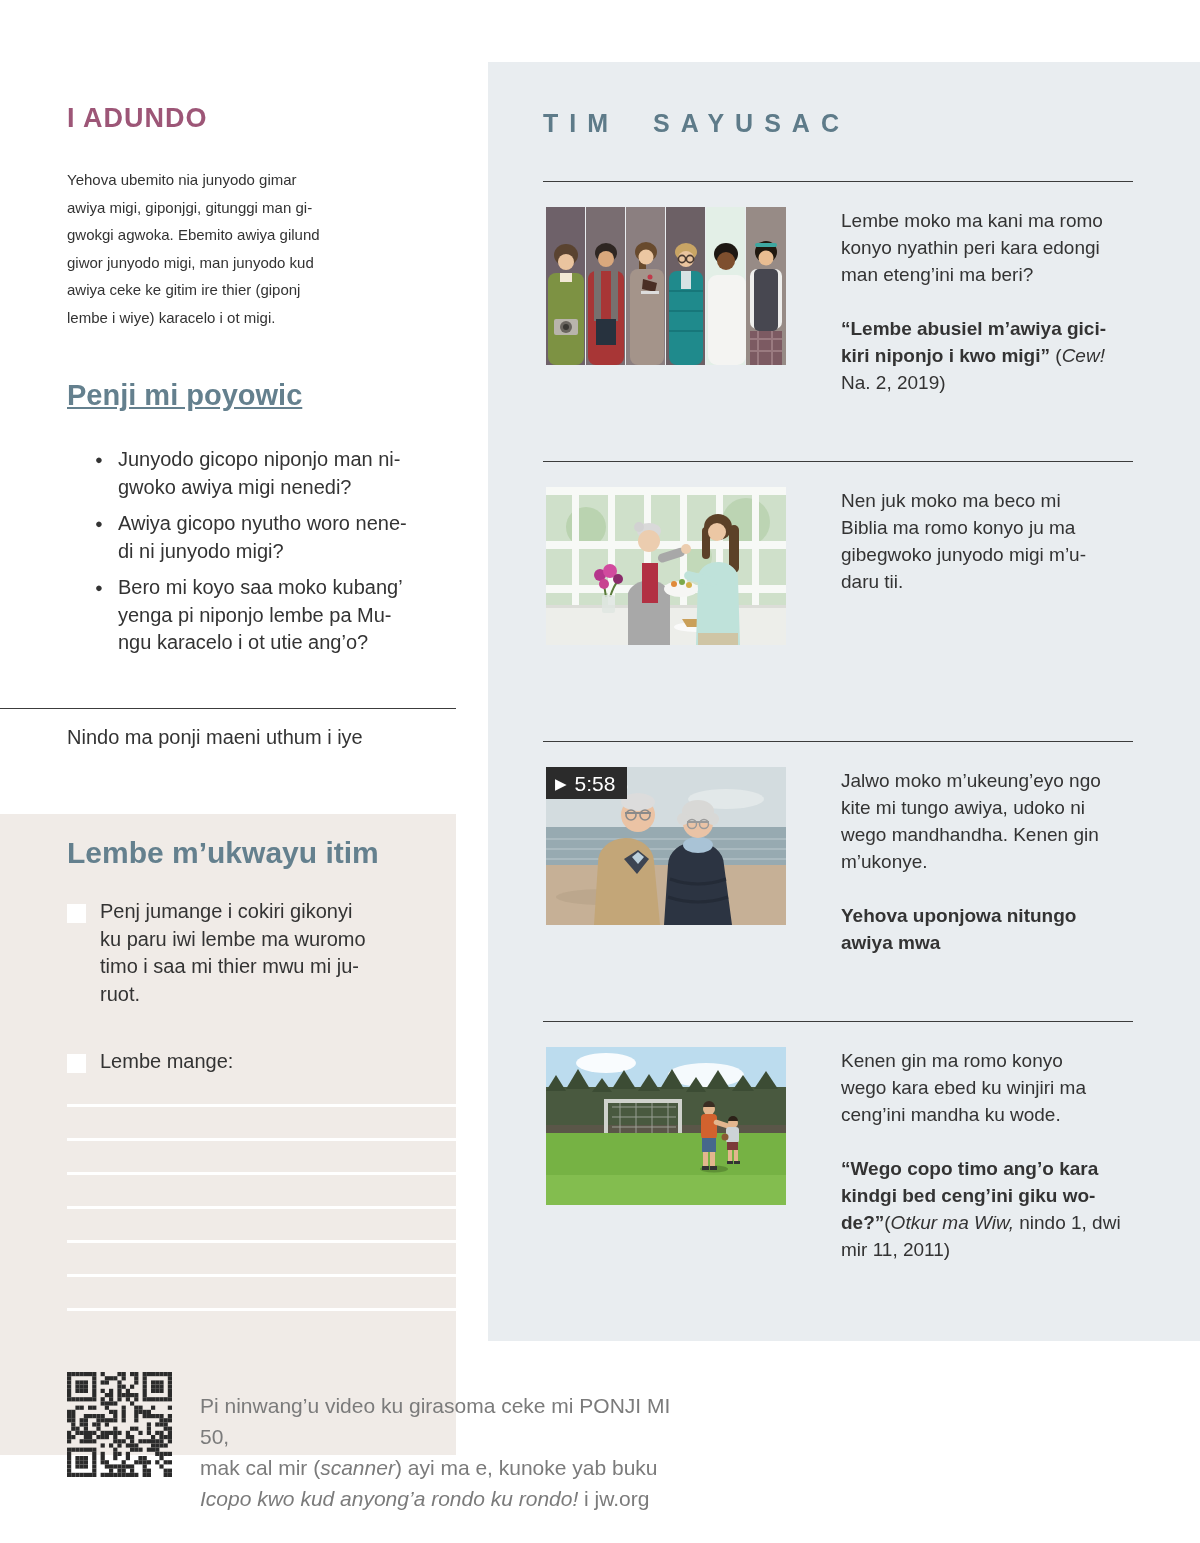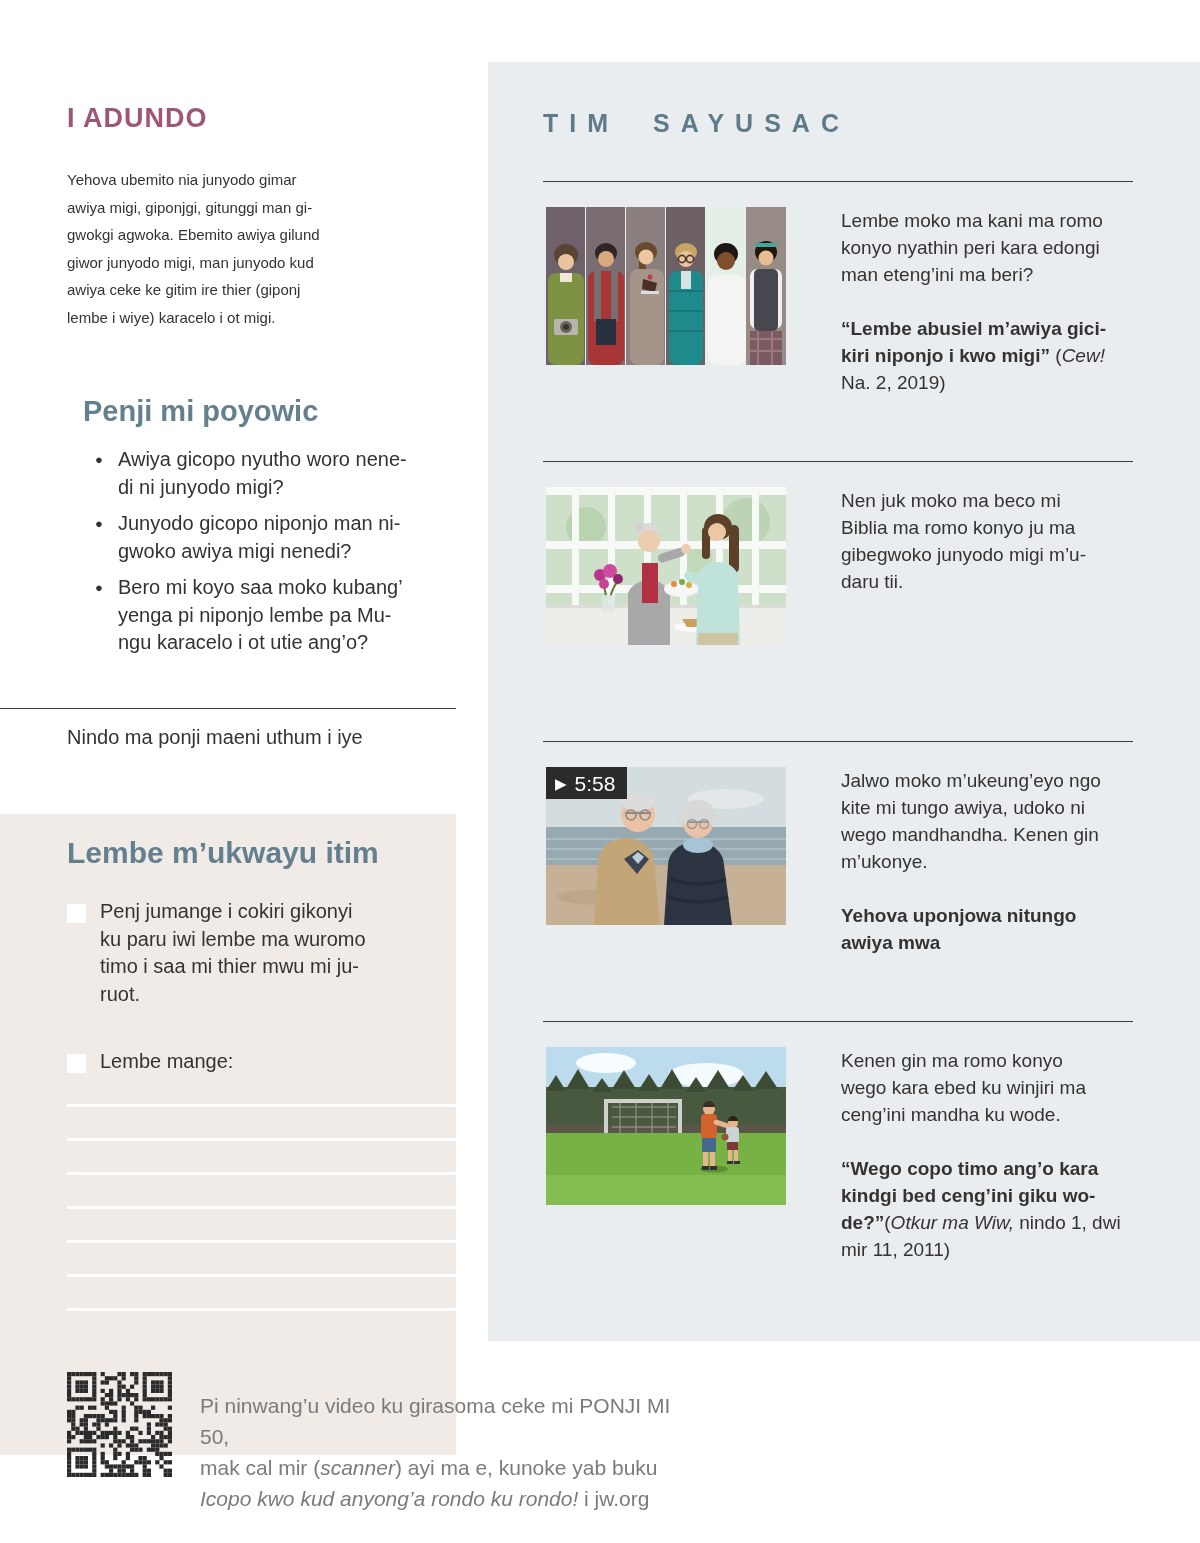--- a/index.html
+++ b/index.html
@@ -296,26 +296,26 @@
     </div>
   </div>
 
   <h1 class="h-purple" style="margin:0;">I ADUNDO</h1>
   <div class="intro">Yehova ubemito nia junyodo gimar
 awiya migi, giponjgi, gitunggi man gi-
 gwokgi agwoka. Ebemito awiya gilund
 giwor junyodo migi, man junyodo kud
 awiya ceke ke gitim ire thier (giponj
 lembe i wiye) karacelo i ot migi.</div>
-  <h2 class="h-blue" style="margin:16px;">Penji mi poyowic</h2>
+  <h2 class="h-blue" style="margin:0;text-decoration:underline;">Penji mi poyowic</h2>
   <ul class="qlist">
+    <li>Junyodo gicopo niponjo man ni-
+gwoko awiya migi nenedi?</li>
     <li>Awiya gicopo nyutho woro nene-
 di ni junyodo migi?</li>
-    <li>Junyodo gicopo niponjo man ni-
-gwoko awiya migi nenedi?</li>
     <li>Bero mi koyo saa moko kubang’
 yenga pi niponjo lembe pa Mu-
 ngu karacelo i ot utie ang’o?</li>
   </ul>
   <div class="lrule"></div>
   <div class="note">Nindo ma ponji maeni uthum i iye</div>
 
   <div class="hbox">
     <div class="h-box">Lembe m’ukwayu itim</div>
     <div class="cb cb1"></div>

